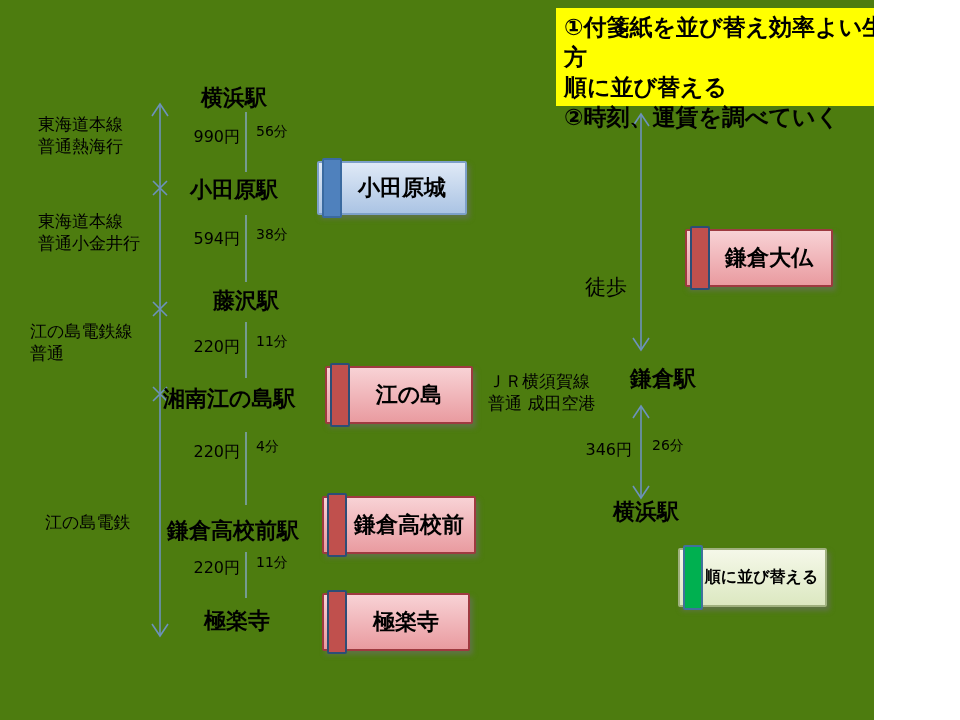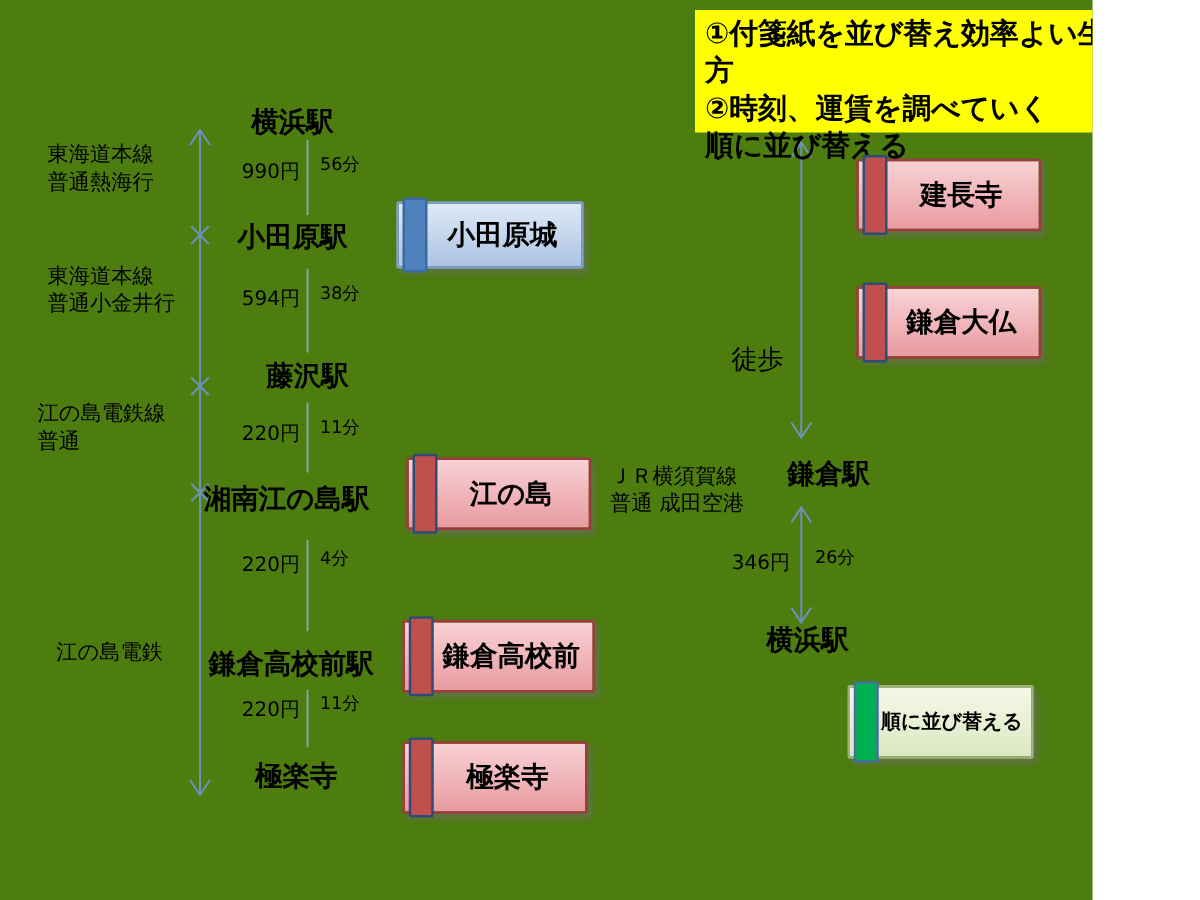--- a/index.html
+++ b/index.html
@@ -71,22 +71,22 @@
 
     <g stroke="#6d92bd" stroke-width="1.6" fill="none">
       <line x1="641" y1="406" x2="641" y2="498"></line>
       <polyline points="633,418 641,406 649,418"></polyline>
       <polyline points="633,486 641,498 649,486"></polyline>
     </g>
   </svg>
 
   <div class="note">
     <div>①付箋紙を並び替え効率よい生き方</div>
+    <div>順に並び替える</div>
     <div>②時刻、運賃を調べていく</div>
-    <div>順に並び替える</div>
   </div>
 
   <div class="abs route-label" style="left:38px;top:113px;">
     <div>東海道本線</div>
     <div>普通熱海行</div>
   </div>
   <div class="abs route-label" style="left:38px;top:210px;">
     <div>東海道本線</div>
     <div>普通小金井行</div>
   </div>
@@ -129,24 +129,20 @@
     <span class="tab"></span>
     <span class="spot-label">鎌倉高校前</span>
   </div>
   <div class="spot" style="left:322px;top:593px;width:144px;height:54px;">
     <span class="tab"></span>
     <span class="spot-label">極楽寺</span>
   </div>
 
   <div class="abs walk" style="left:585px;top:228px;">徒歩</div>
 
-  <div class="spot" style="left:685px;top:127px;width:144px;height:54px;">
-    <span class="tab"></span>
-    <span class="spot-label">建長寺</span>
-  </div>
   <div class="spot" style="left:685px;top:205px;width:144px;height:54px;margin-top:24px;">
     <span class="tab"></span>
     <span class="spot-label">鎌倉大仏</span>
   </div>
 
   <div class="abs route-label" style="left:488px;top:370px;">
     <div>ＪＲ横須賀線</div>
     <div>普通 成田空港</div>
   </div>
   <div class="abs station" style="left:630px;top:364px;">鎌倉駅</div>

